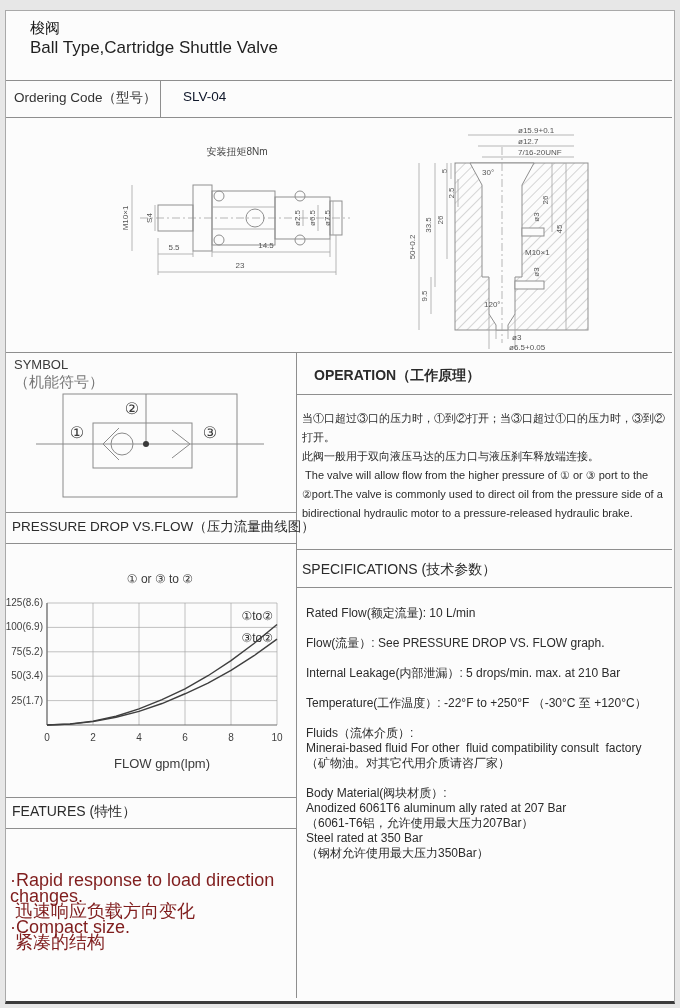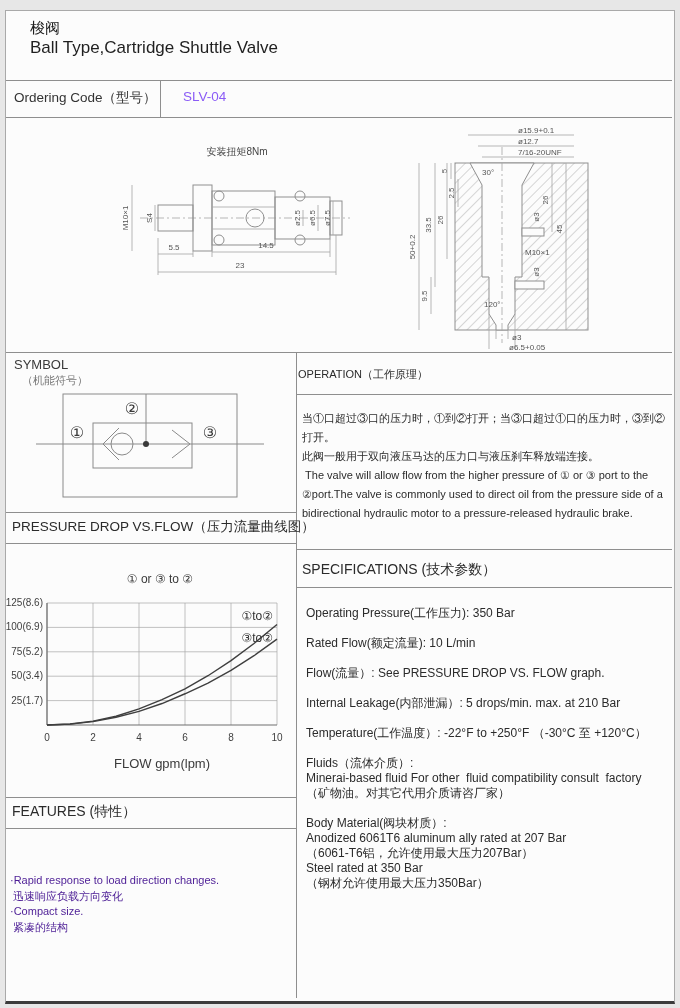--- a/index.html
+++ b/index.html
@@ -6,34 +6,34 @@
   .page{position:relative;width:680px;height:1008px;background:#e7e7e7;
         font-family:"Liberation Sans",sans-serif;color:#2e2e2e;overflow:hidden;}
   .panel{position:absolute;left:5px;top:10px;width:668px;height:990px;background:#fcfcfc;
          border:1px solid #a9a9a9;border-bottom:3px solid #3c3c3c;}
   .abs{position:absolute;}
   .hline{position:absolute;height:1px;background:#8e8e8e;}
   .vline{position:absolute;width:1px;background:#8e8e8e;}
   .title-cn{left:24px;top:8px;font-size:15px;color:#1f1f1f;}
   .title-en{left:24px;top:27px;font-size:17px;color:#1f1f1f;}
   .ord-label{left:8px;top:78px;font-size:13.5px;color:#333;}
-  .ord-code{left:177px;top:78px;font-size:13.5px;color:#8b5cf6;}
+  .ord-code{left:177px;top:78px;font-size:13.5px;color:#0f172a;}
   .sec-head{font-size:14px;color:#2b2b2b;}
   .sym-head{left:8px;top:346px;font-size:13px;color:#3a3a3a;}
-  .sym-sub{left:16px;top:362px;font-size:11px;color:#777;}
+  .sym-sub{left:8px;top:362px;font-size:15px;color:#777;}
   .pd-head{left:6px;top:507px;font-size:13.5px;}
-  .op-head{left:292px;top:356px;font-size:11px;}
+  .op-head{left:308px;top:356px;font-size:14px;font-weight:bold;}
   .spec-head{left:296px;top:550px;font-size:14px;}
   .feat-head{left:6px;top:792px;font-size:14px;text-align:right;}
   .op-text{left:296px;top:398px;width:368px;font-size:11px;line-height:19px;color:#2b2b2b;}
   .op-text p{margin:0;white-space:pre-wrap;}
   .specs{left:300px;top:595px;width:362px;font-size:12px;line-height:15px;color:#2b2b2b;}
   .spec-group{margin:0 0 15px 0;}
   .spec-line{white-space:pre-wrap;}
-  .features{left:4px;top:862px;width:280px;font-size:11px;line-height:15.5px;color:#4c1d95;}
+  .features{left:4px;top:862px;width:280px;font-size:18px;line-height:15.5px;color:#7f1d1d;}
   .feature-line{white-space:pre-wrap;}
   svg text{font-family:"Liberation Sans",sans-serif;fill:#4c4c4c;}
   .dwg-line{stroke:#8f8f8f;stroke-width:1;fill:none;}
   .dwg-thin{stroke:#a5a5a5;stroke-width:0.8;fill:none;}
   .dim-t{font-size:8px;fill:#555;}
   .note-t{font-size:10px;fill:#444;}
   .sym-line{stroke:#8a8a8a;stroke-width:1;fill:none;}
   .port-t{font-size:16px;fill:#3a3a3a;}
   .grid{stroke:#a8a8a8;stroke-width:0.7;}
   .axis{stroke:#6f6f6f;stroke-width:1.2;}
@@ -226,23 +226,20 @@
       <p>当①口超过③口的压力时，①到②打开；当③口超过①口的压力时，③到②打开。</p>
       <p>此阀一般用于双向液压马达的压力口与液压刹车释放端连接。</p>
       <p> The valve will allow flow from the higher pressure of ① or ③ port to the ②port.The valve is commonly used to direct oil from the pressure side of a bidirectional hydraulic motor to a pressure-released hydraulic brake.</p>
     </div>
 
     <div class="hline" style="top:538px;left:290px;width:376px;"></div>
     <div class="abs sec-head spec-head">SPECIFICATIONS (技术参数）</div>
     <div class="hline" style="top:576px;left:290px;width:376px;"></div>
     <div class="abs specs" id="specs-list">
         <div class="spec-group">
-          <div class="spec-line">Operating Pressure(工作压力): 350 Bar</div>
-        </div>
-        <div class="spec-group">
           <div class="spec-line">Rated Flow(额定流量): 10 L/min</div>
         </div>
         <div class="spec-group">
           <div class="spec-line">Flow(流量）: See PRESSURE DROP VS. FLOW graph.</div>
         </div>
         <div class="spec-group">
           <div class="spec-line">Internal Leakage(内部泄漏）: 5 drops/min. max. at 210 Bar</div>
         </div>
         <div class="spec-group">
           <div class="spec-line">Temperature(工作温度）: -22°F to +250°F （-30°C 至 +120°C）</div>

